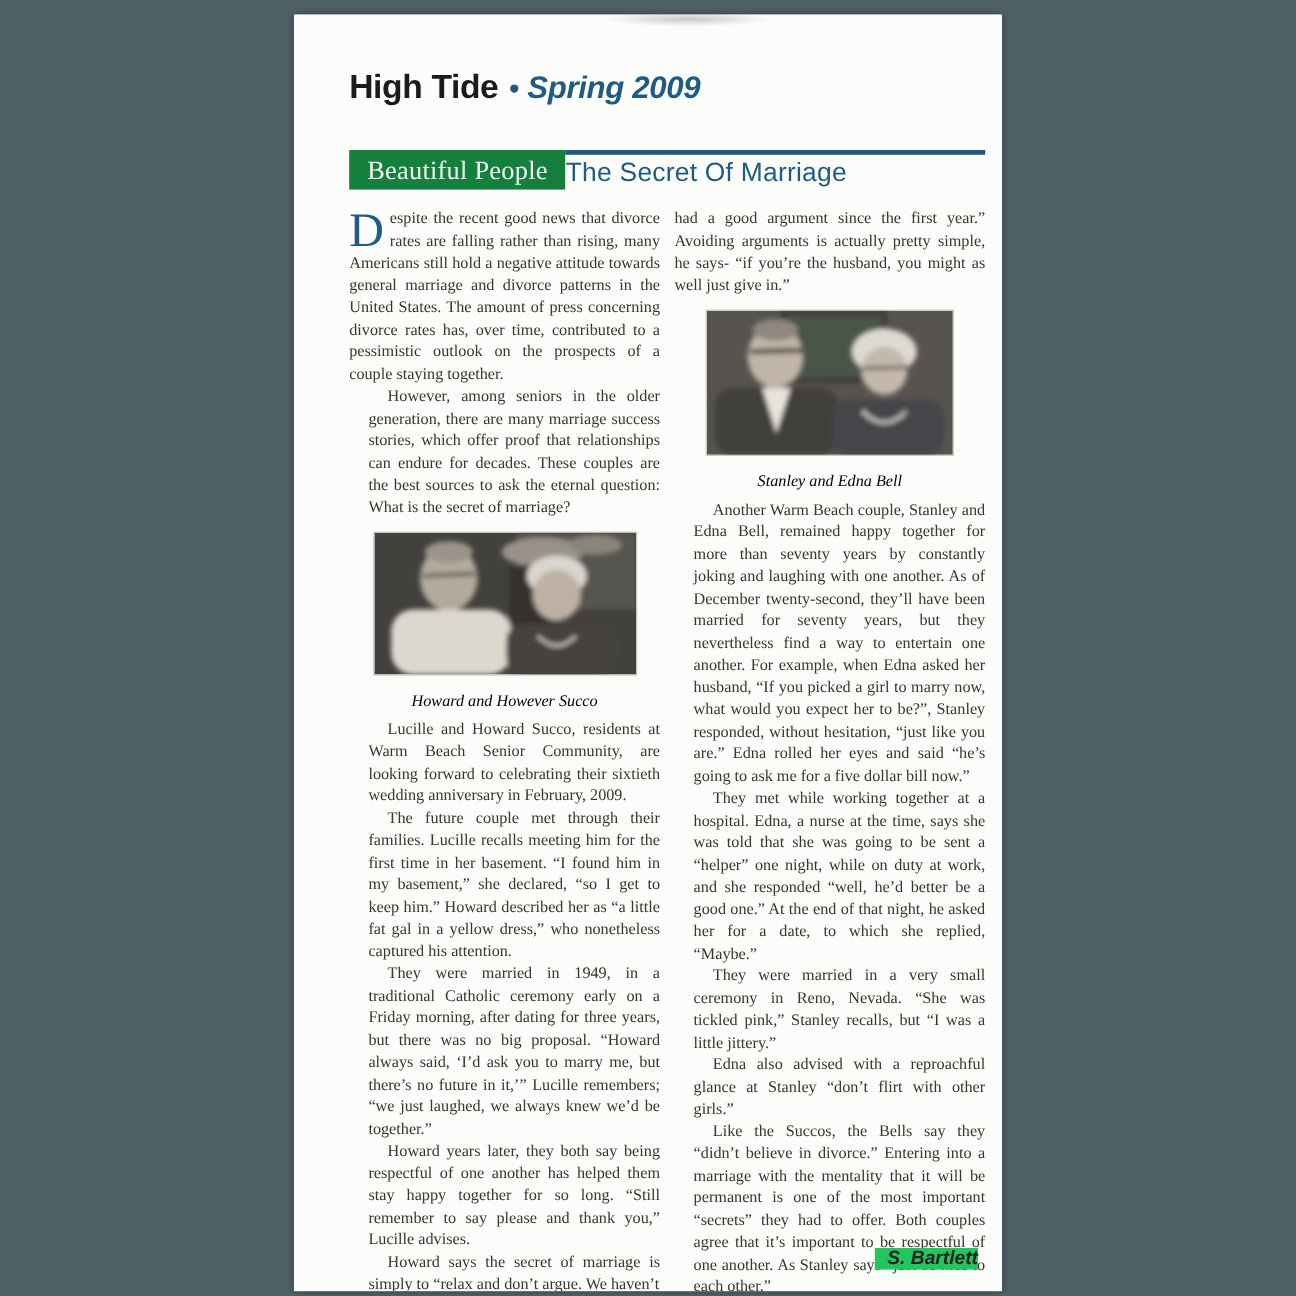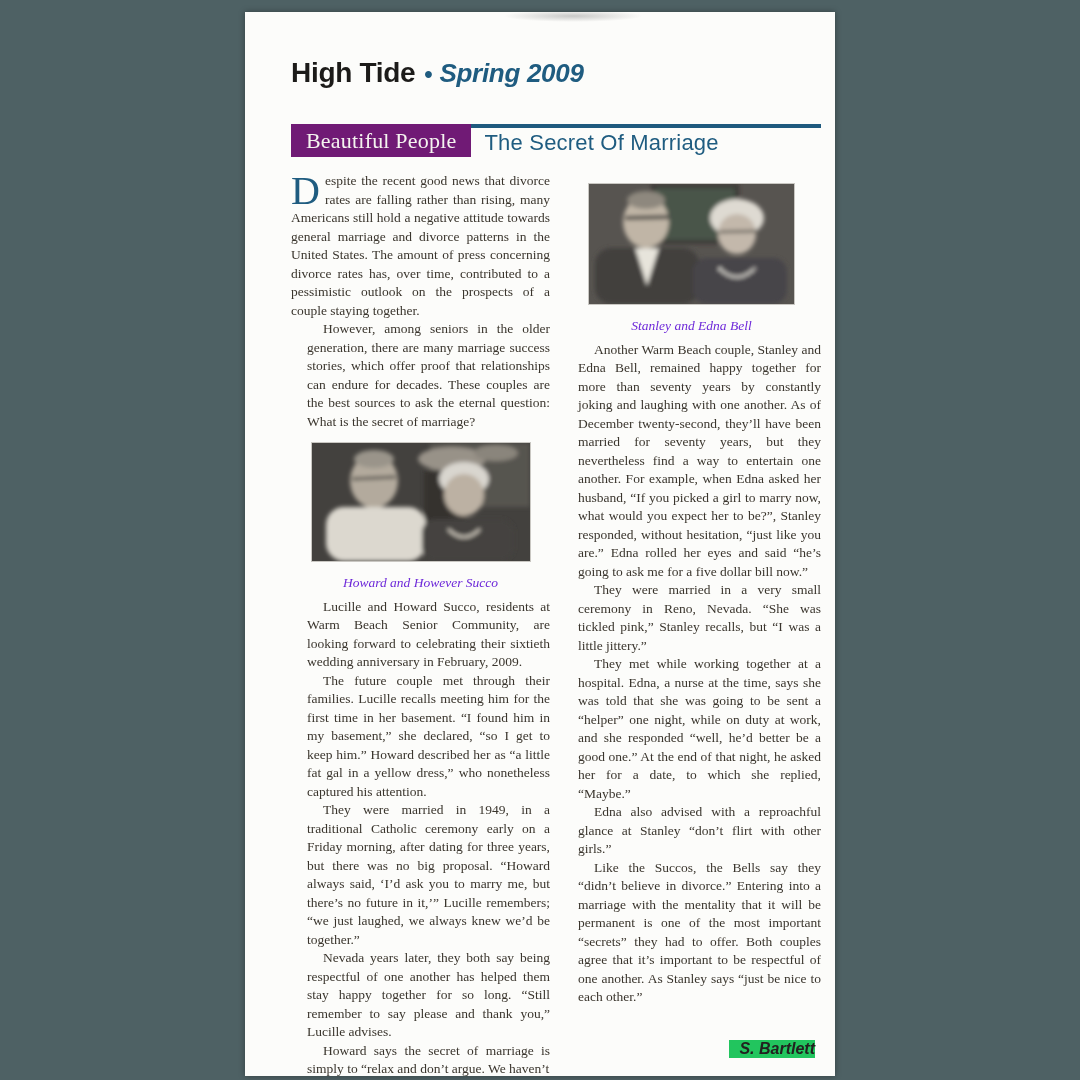--- a/index.html
+++ b/index.html
@@ -61,36 +61,35 @@
     color: #1f5c80;
   }
   
   .section-bar {
     margin-top: 30px;
     display: flex;
     align-items: stretch;
     height: 33px;
   }
   .section-label {
-    background: #701a75;
+    background: #15803d;
     color: #f5f4f0;
     font-family: "Liberation Serif", serif;
     font-size: 22px;
     padding: 0 15px;
     display: flex;
     align-items: center;
     letter-spacing: 0.2px;
     flex: 0 0 auto;
   }
   .section-title-wrap {
     flex: 1 1 auto;
     border-top: 4px solid #1f5a7e;
     display: flex;
     align-items: center;
-    padding-left: 13px;
     box-sizing: border-box;
   }
   .section-title {
     font-family: "Liberation Sans", sans-serif;
     font-size: 22px;
     color: #1f5c80;
     letter-spacing: 0.2px;
   }
   
   .columns {
@@ -124,21 +123,21 @@
   .photo {
     display: inline-block;
     line-height: 0;
     border: 1px solid #c9c7c2;
   }
   .photo svg { display: block; }
   figcaption.caption {
     font-family: "Liberation Serif", serif;
     font-style: italic;
     font-size: 13.5px;
-    color: #6d28d9;
+    color: #000000;
     margin-top: 6px;
     line-height: 17px;
     text-align: center;
   }
   
   .signature {
     position: absolute;
     right: 20px;
     top: 1028px;
     font-family: "Liberation Sans", sans-serif;
@@ -198,25 +197,26 @@
                 <path d="M136 86 q16 16 32 0" stroke="#cdc7bc" stroke-width="2.5" fill="none"></path>
               </g>
             </svg>
           </span>
           <figcaption class="caption">Howard and However Succo</figcaption>
         </figure>
 
         <p class="indent">Lucille and Howard Succo, residents at Warm Beach Senior Community, are looking forward to celebrating their sixtieth wedding anniversary in February, 2009.</p>
         <p class="indent">The future couple met through their families. Lucille recalls meeting him for the first time in her basement. “I found him in my basement,” she declared, “so I get to keep him.” Howard described her as “a little fat gal in a yellow dress,” who nonetheless captured his attention.</p>
         <p class="indent">They were married in 1949, in a traditional Catholic ceremony early on a Friday morning, after dating for three years, but there was no big proposal. “Howard always said, ‘I’d ask you to marry me, but there’s no future in it,’” Lucille remembers; “we just laughed, we always knew we’d be together.”</p>
-        <p class="indent">Nevada years later, they both say being respectful of one another has helped them stay happy together for so long. “Still remember to say please and thank you,” Lucille advises.</p>
+        <p class="indent">Howard years later, they both say being respectful of one another has helped them stay happy together for so long. “Still remember to say please and thank you,” Lucille advises.</p>
         <p class="indent">Howard says the secret of marriage is simply to “relax and don’t argue. We haven’t</p>
       </div>
 
       <div class="col">
+        <p>had a good argument since the first year.” Avoiding arguments is actually pretty simple, he says- “if you’re the husband, you might as well just give in.”</p>
 
         <figure class="photo-block">
           <span class="photo">
             <svg width="205" height="120" viewBox="0 0 205 120" xmlns="http://www.w3.org/2000/svg">
               <defs>
                   <filter id="blur2" x="-10%" y="-10%" width="120%" height="120%">
                     <feGaussianBlur stdDeviation="2"></feGaussianBlur>
                   </filter>
                 </defs>
               <rect width="205" height="120" fill="#575450"></rect>
@@ -233,22 +233,22 @@
                 <line x1="130" y1="48" x2="168" y2="47" stroke="#5a564f" stroke-width="2.5"></line>
                 <rect x="104" y="74" width="94" height="46" rx="14" fill="#46454a"></rect>
                 <path d="M130 84 q18 18 36 0" stroke="#eeebe3" stroke-width="3.5" fill="none" stroke-dasharray="3 2"></path>
               </g>
             </svg>
           </span>
           <figcaption class="caption">Stanley and Edna Bell</figcaption>
         </figure>
 
         <p class="indent">Another Warm Beach couple, Stanley and Edna Bell, remained happy together for more than seventy years by constantly joking and laughing with one another. As of December twenty-second, they’ll have been married for seventy years, but they nevertheless find a way to entertain one another. For example, when Edna asked her husband, “If you picked a girl to marry now, what would you expect her to be?”, Stanley responded, without hesitation, “just like you are.” Edna rolled her eyes and said “he’s going to ask me for a five dollar bill now.”</p>
+        <p class="indent">They met while working together at a hospital. Edna, a nurse at the time, says she was told that she was going to be sent a “helper” one night, while on duty at work, and she responded “well, he’d better be a good one.” At the end of that night, he asked her for a date, to which she replied, “Maybe.”</p>
         <p class="indent">They were married in a very small ceremony in Reno, Nevada. “She was tickled pink,” Stanley recalls, but “I was a little jittery.”</p>
-        <p class="indent">They met while working together at a hospital. Edna, a nurse at the time, says she was told that she was going to be sent a “helper” one night, while on duty at work, and she responded “well, he’d better be a good one.” At the end of that night, he asked her for a date, to which she replied, “Maybe.”</p>
         <p class="indent">Edna also advised with a reproachful glance at Stanley “don’t flirt with other girls.”</p>
         <p class="indent">Like the Succos, the Bells say they “didn’t believe in divorce.” Entering into a marriage with the mentality that it will be permanent is one of the most important “secrets” they had to offer. Both couples agree that it’s important to be respectful of one another. As Stanley says “just be nice to each other.”</p>
       </div>
 
     </div>
 
     <div class="signature">S. Bartlett</div>
   </div>
 </div>
 

